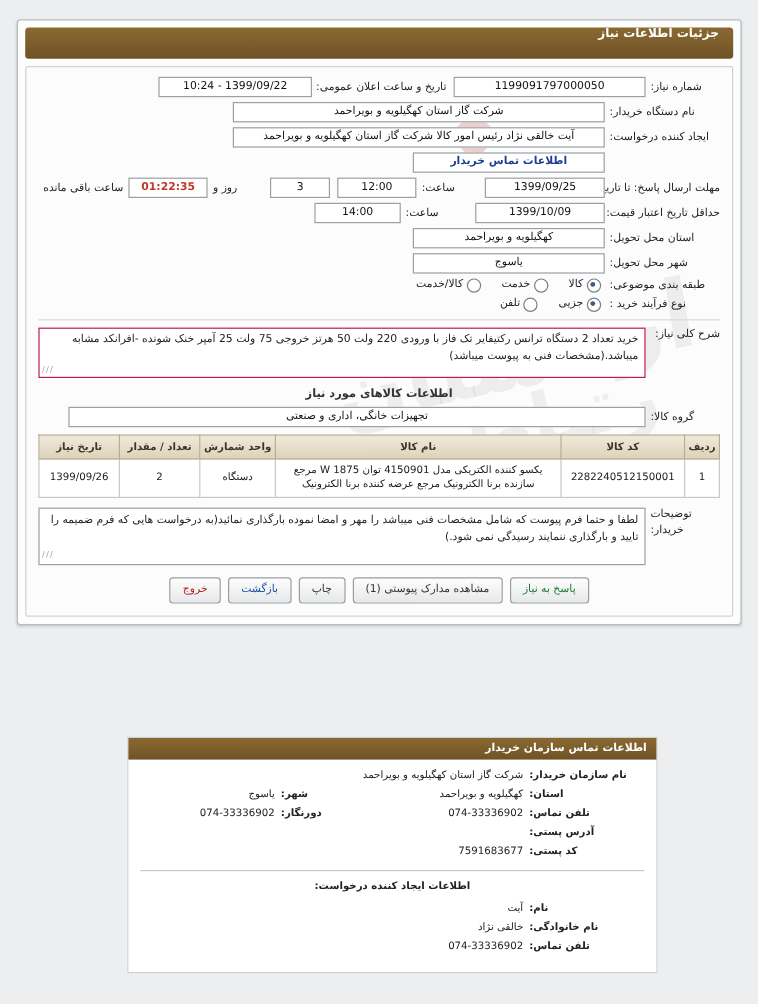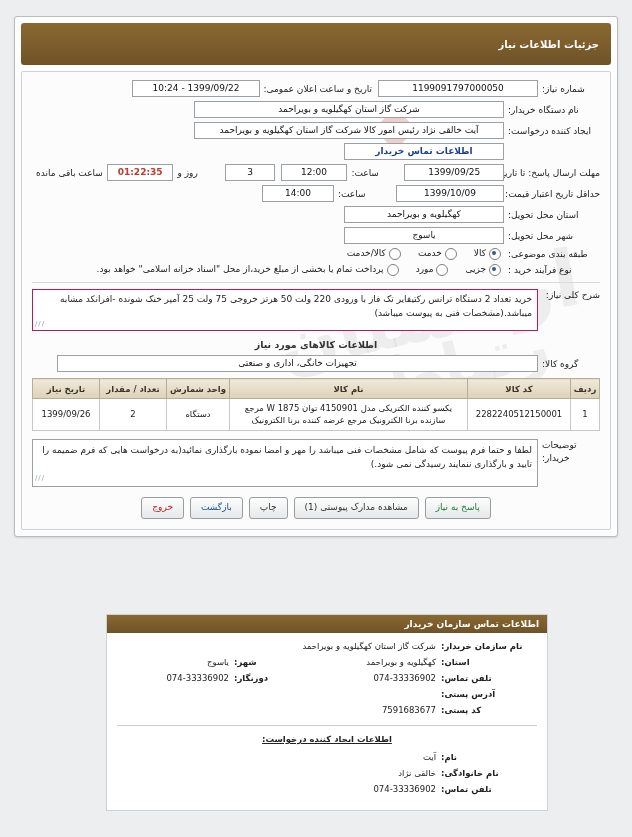--- a/index.html
+++ b/index.html
@@ -18,26 +18,26 @@
   .card{
     position:absolute;
     left:14px;right:14px;top:16px;
     background:#fdfdfd;
     border:1px solid #b9bdbf;
     border-radius:3px;
     box-shadow:0 1px 2px rgba(0,0,0,.12);
   }
   .titlebar{
     margin:6px;
-    height:42px;
+    height:26px;
     background:#7a5b2d;
     background:linear-gradient(#8a6931,#6f5227);
     border-radius:3px;
     color:#fff;
-    display:flex;align-items:center;
+    display:flex;
     padding:0 12px;
     font-size:10px;font-weight:bold;
     letter-spacing:.2px;
   }
   .body{
     position:relative;
     margin:0 6px 6px 6px;
     border:1px solid #cfd2d4;
     border-radius:2px;
     background:#fcfcfc;
@@ -252,21 +252,21 @@
   .ckey{
     width:96px;text-align:left;padding-left:5px;
     font-weight:bold;color:#222;white-space:nowrap;
   }
   .cval{flex:1;text-align:right;color:#222;}
   .cval2{width:150px;text-align:right;color:#222;}
   .ckey2{width:52px;text-align:left;padding-left:5px;font-weight:bold;white-space:nowrap;}
   .cdiv{border-top:1px solid #c9cccd;margin:10px 0 8px 0;}
   .csub{
     text-align:center;font-size:8.5px;font-weight:bold;
-    margin-bottom:8px;color:#222;text-decoration:underline;
+    margin-bottom:8px;color:#222;
   }
 </style>
 </head>
 <body>
 
 <div class="page">
 
   <div class="card">
 
     <div class="titlebar">
@@ -355,25 +355,21 @@
         </div>
 
         <div class="radio-row">
           <div class="lbl w90">نوع فرآیند خرید :</div>
           <div class="ritem">
             <span class="radio on"></span>
             <span>جزیی</span>
           </div>
           <div class="ritem">
             <span class="radio"></span>
-            <span>مورد</span>
-          </div>
-          <div class="ritem">
-            <span class="radio"></span>
-            <span>پرداخت تمام یا بخشی از مبلغ خرید،از محل "اسناد خزانه اسلامی" خواهد بود.</span>
+            <span>تلفن</span>
           </div>
         </div>
 
         <div class="hr"></div>
 
         <div class="need-row">
           <div class="need-lbl">شرح کلی نیاز:</div>
           <div class="need-box">
             <span>خرید تعداد 2 دستگاه ترانس رکتیفایر تک فاز با ورودی 220 ولت 50 هرتز خروجی 75 ولت 25 آمپر خنک شونده -افرانکد مشابه میباشد.(مشخصات فنی به پیوست میباشد)</span>
             <span class="grip">///</span>

